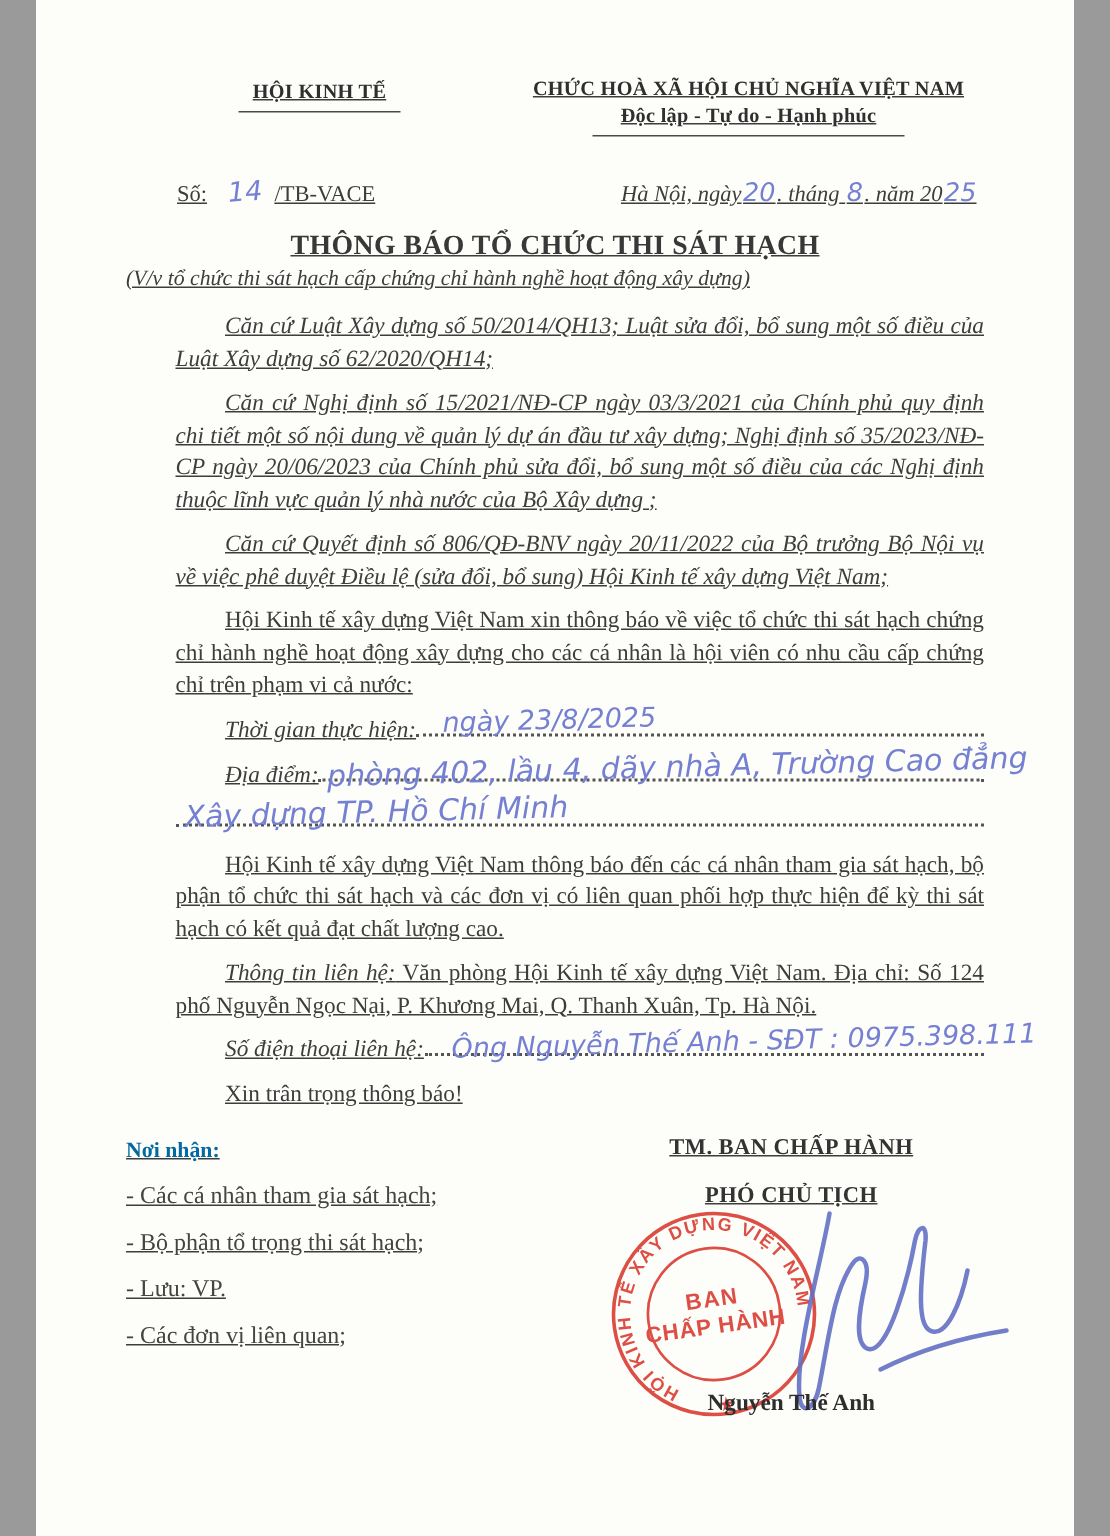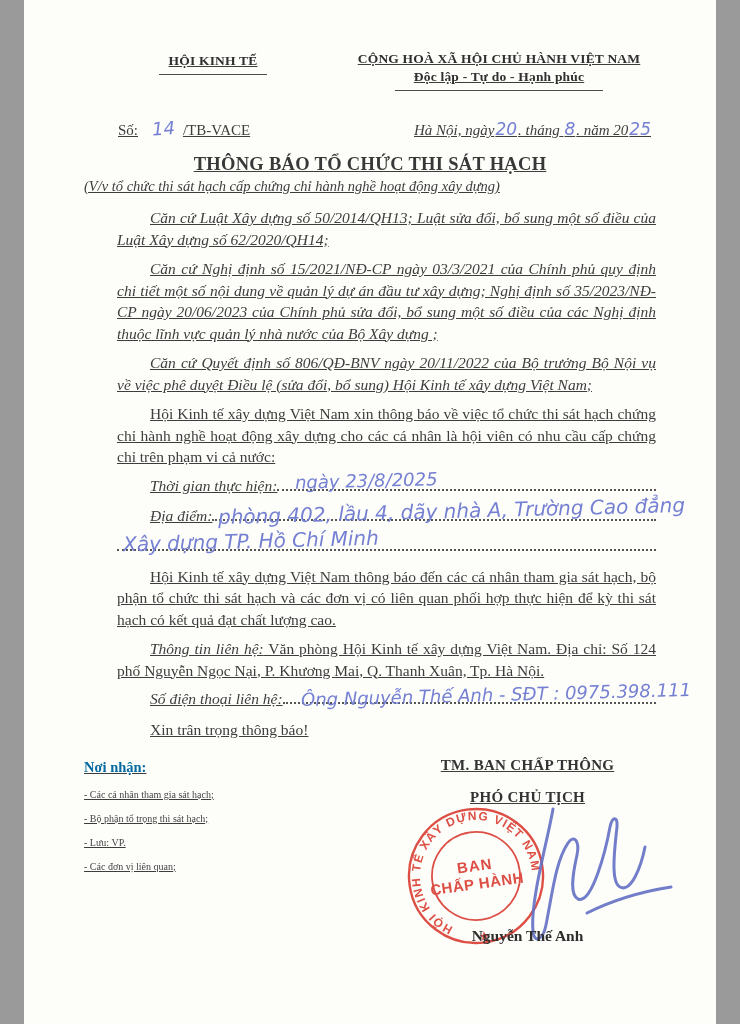--- a/index.html
+++ b/index.html
@@ -38,39 +38,39 @@
   .dots .hw-val { position:absolute; left:18px; bottom:-3px; font-size:18px; white-space:nowrap; transform:rotate(-1.5deg); }
   .dots .hw-big { font-size:20px; left:6px; bottom:-4px; }
   .fullline { margin-top:8px; height:22px; }
   .fullline .dots { height:15px; }
   .closing { margin-top:8px; text-indent:33px; }
   
   .footer { display:flex; margin-top:14px; }
   .f-left { width:315px; padding-top:4px; }
   .noi-nhan { font-size:14.5px; font-weight:bold; color:#0369a1; }
   .f-left ul { list-style:none; margin-top:8px; }
-  .f-left li { font-size:10px; margin-top:13px; color:#444; }
+  .f-left li { font-size:16px; margin-top:13px; color:#444; }
   .f-right { flex:1; text-align:center; position:relative; padding-top:2px; }
   .tm { font-size:15px; font-weight:bold; color:#333; letter-spacing:.3px; }
   .pos { font-size:15px; font-weight:bold; color:#333; margin-top:15px; letter-spacing:.3px; }
   .signer { position:absolute; left:0; right:0; top:172px; font-size:15.5px; font-weight:bold; color:#2e2e2e; }
   .seal-wrap { position:absolute; left:-18px; top:26px; width:345px; height:200px; }
 </style>
 </head>
 <body>
 
 <div class="page">
 
   <div class="hdr">
     <div class="hdr-left">
       <b>HỘI KINH TẾ</b>
       <hr class="rule org">
     </div>
     <div class="hdr-right">
-      <b>CỘNG HOÀ XÃ HỘI CHỦ HÀNH VIỆT NAM</b>
+      <b>CHỨC HOÀ XÃ HỘI CHỦ NGHĨA VIỆT NAM</b>
       <b>Độc lập - Tự do - Hạnh phúc</b>
       <hr class="rule nat">
     </div>
   </div>
 
   <div class="num-date">
     <div class="num">
       <span>Số:</span><span class="hw">14</span><span>/TB-VACE</span>
     </div>
     <div class="date">
@@ -126,21 +126,21 @@
       <div class="noi-nhan">Nơi nhận:</div>
       <ul>
         <li>- Các cá nhân tham gia sát hạch;</li>
         <li>- Bộ phận tổ trọng thi sát hạch;</li>
         <li>- Lưu: VP.</li>
         <li>- Các đơn vị liên quan;</li>
       </ul>
     </div>
 
     <div class="f-right">
-      <div class="tm">TM. BAN CHẤP THÔNG</div>
+      <div class="tm">TM. BAN CHẤP HÀNH</div>
       <div class="pos">PHÓ CHỦ TỊCH</div>
 
       <div class="seal-wrap">
         <svg width="345" height="200" viewBox="0 0 345 200">
 
           <g transform="rotate(-8 95 95)">
             <circle cx="95" cy="95" r="67" fill="none" stroke="#dd4f45" stroke-width="2.4"></circle>
             <circle cx="95" cy="95" r="44" fill="none" stroke="#dd4f45" stroke-width="1.8"></circle>
             <path id="ringPath" d="M 67 143.5 A 56 56 0 1 1 123 143.5" fill="none"></path>
             <text font-family="Liberation Sans, sans-serif" font-size="12" font-weight="bold" fill="#dd4f45" letter-spacing="1.2">

